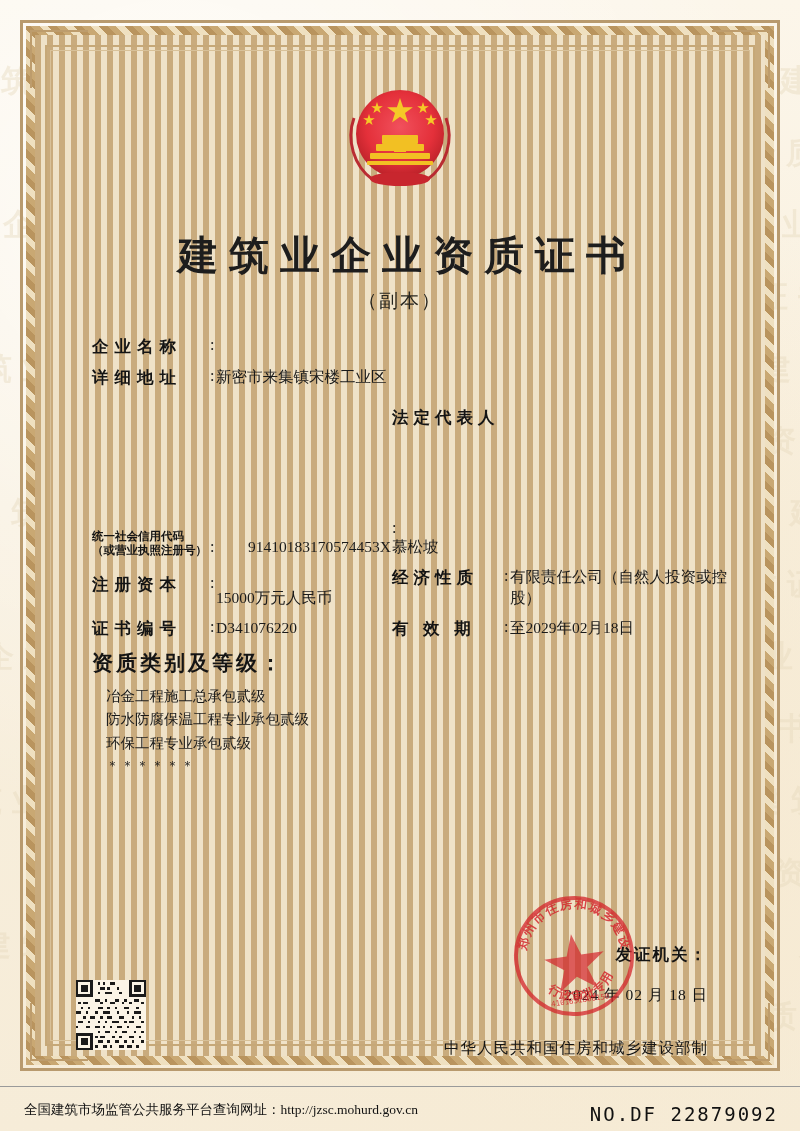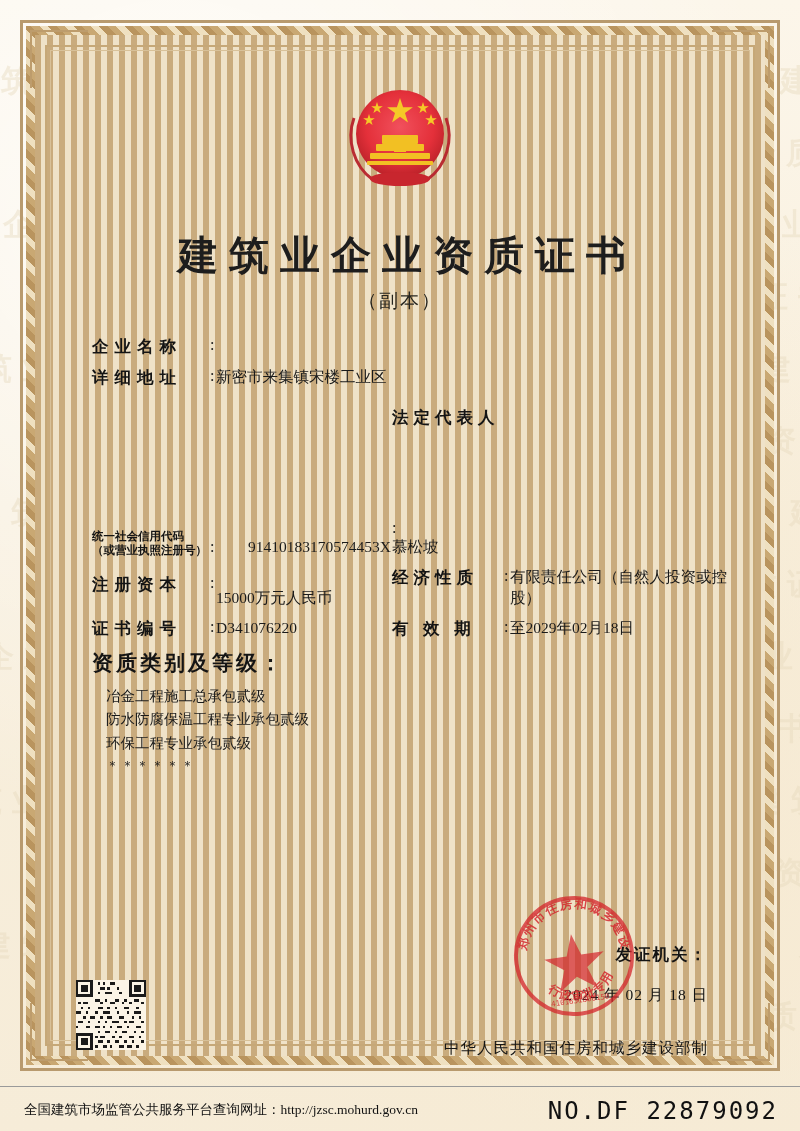--- a/index.html
+++ b/index.html
@@ -248,21 +248,21 @@
     position: absolute;
     left: 24px;
     bottom: 12px;
     font-size: 13.5px;
     color: #111;
   }
   .footer-right {
     position: absolute;
     right: 22px;
     bottom: 6px;
-    font-size: 24px;
+    font-size: 19px;
     letter-spacing: 2px;
     color: #111;
     font-family: "DejaVu Sans Mono", monospace;
   }
 </style>
 </head>
 <body>
 
 <div class="page">
 

